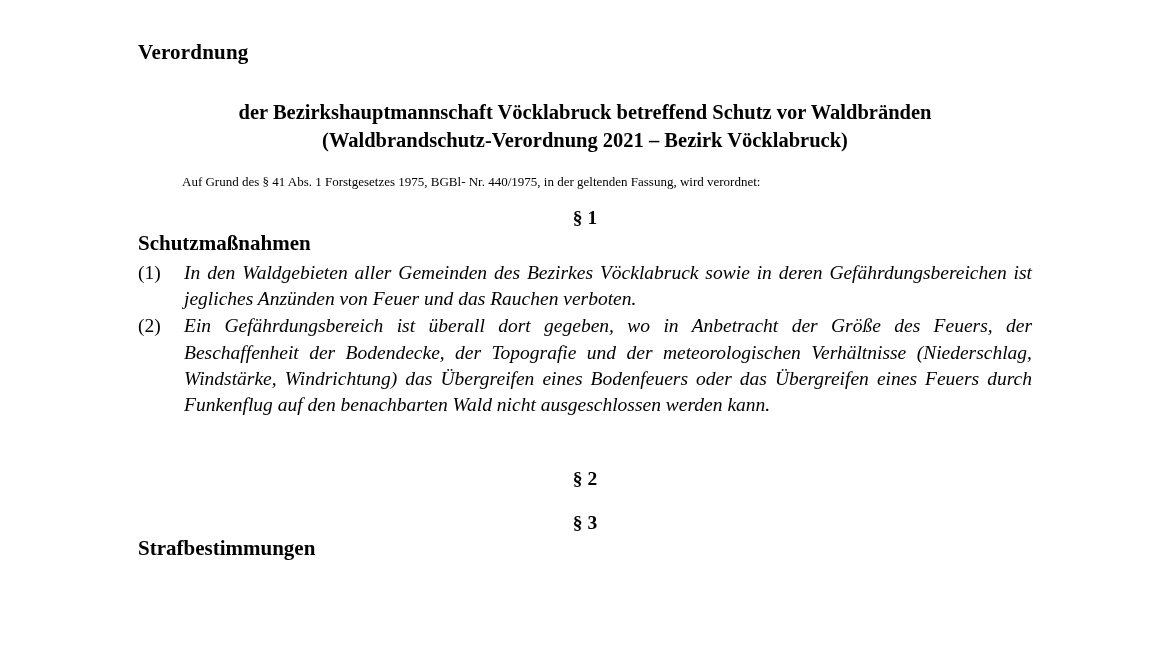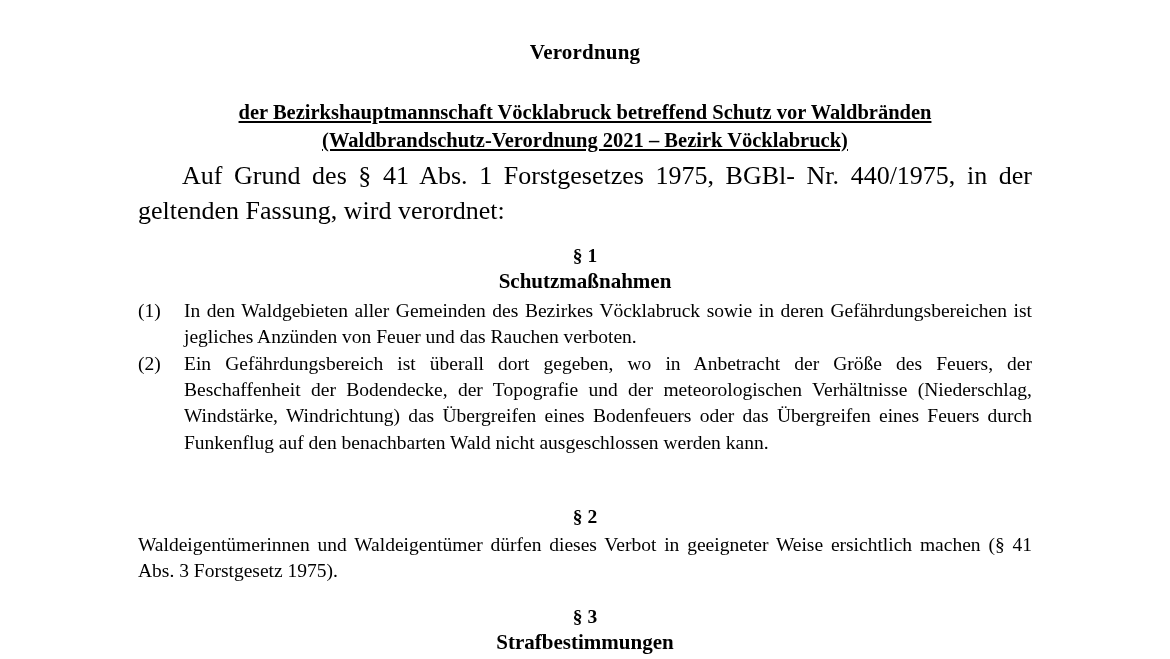--- a/index.html
+++ b/index.html
@@ -15,53 +15,51 @@
     overflow: hidden;
   }
   .page {
     width: 1170px;
     height: 659px;
     position: relative;
     box-sizing: border-box;
     padding: 32px 138px 0 138px;
   }
   .doc-title {
-    text-align: center;
+    text-align: left;
     font-weight: bold;
     font-size: 21px;
     letter-spacing: 0.2px;
     margin: 8px 0 0 0;
   }
   .doc-subtitle {
     text-align: center;
     font-weight: bold;
     font-size: 20.5px;
     line-height: 1.35;
     margin: 34px 0 0 0;
-    text-decoration: underline;
   }
   .subtitle-line {
     display: block;
   }
   .intro {
-    font-size: 26px;
+    font-size: 13px;
     line-height: 1.35;
     text-align: justify;
     text-justify: inter-word;
-    margin: 4px 0 0 0;
+    margin: 19px 0 0 0;
     text-indent: 44px;
   }
   .section-num {
     text-align: center;
     font-weight: bold;
     font-size: 19.5px;
     margin: 16px 0 0 0;
   }
   .section-head {
-    text-align: center;
     font-weight: bold;
     font-size: 21px;
     margin: 2px 0 0 0;
   }
   .para-list {
     margin: 4px 0 0 0;
   }
   .para-item {
     display: flex;
     font-size: 19.5px;
@@ -70,20 +68,21 @@
   }
   .para-marker {
     width: 46px;
     flex: 0 0 46px;
     text-align: left;
   }
   .para-text {
     flex: 1 1 auto;
     text-align: justify;
     text-justify: inter-word;
+    font-style: italic;
   }
   .body-text {
     font-size: 19.5px;
     line-height: 1.345;
     text-align: justify;
     text-justify: inter-word;
     margin: 4px 0 0 0;
   }
   .gap-lg {
     height: 34px;
@@ -116,20 +115,19 @@
     </div>
     <div class="para-item">
       <span class="para-marker">(2)</span>
       <span class="para-text">Ein Gefährdungsbereich ist überall dort gegeben, wo in Anbetracht der Größe des Feuers, der Beschaffenheit der Bodendecke, der Topografie und der meteorologischen Verhältnisse (Niederschlag, Windstärke, Windrichtung) das Übergreifen eines Bodenfeuers oder das Übergreifen eines Feuers durch Funkenflug auf den benachbarten Wald nicht ausgeschlossen werden kann.</span>
     </div>
   </div>
 
   <div class="gap-lg"></div>
 
   <div class="section-num">§ 2</div>
-  <p class="body-text">Waldeigentümerinnen und Waldeigentümer dürfen dieses Verbot in geeigneter Weise ersichtlich machen (§ 41 Abs. 3 Forstgesetz 1975).</p>
 
   <div class="gap-sm"></div>
 
   <div class="section-num">§ 3</div>
   <div class="section-head">Strafbestimmungen</div>
 
 </div>
 
 </body></html>

